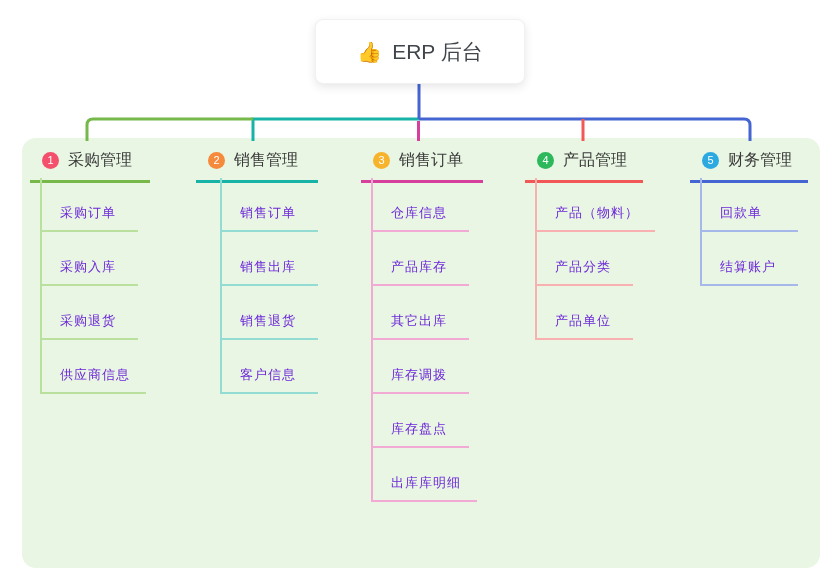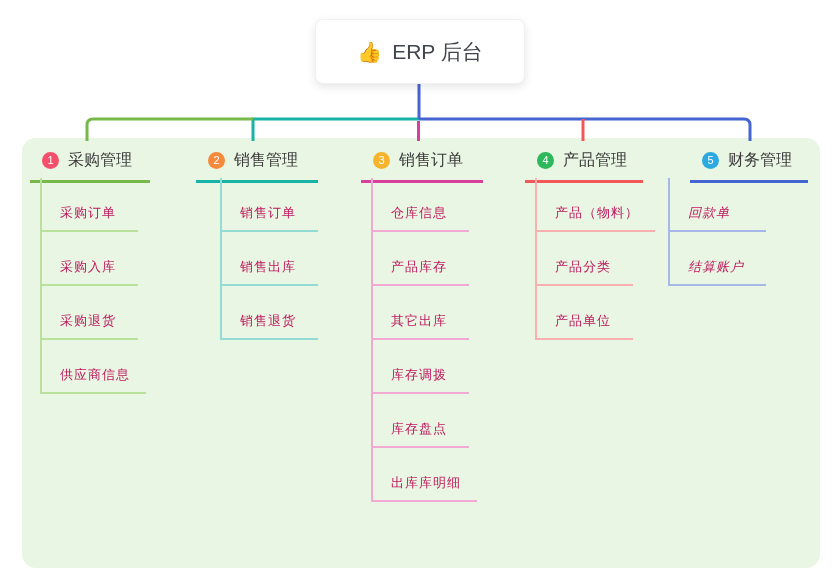--- a/index.html
+++ b/index.html
@@ -30,37 +30,37 @@
     color:#fff;font-size:11px;line-height:17px;text-align:center;flex:0 0 17px;
   }
   .children{
     position:absolute;top:178px;margin:0;padding:0;list-style:none;
     border-left:2px solid var(--light);
   }
   .children li{
     height:54px;display:flex;align-items:flex-end;box-sizing:border-box;
     width:fit-content;min-width:96px;white-space:nowrap;
     padding:0 16px 8px 18px;border-bottom:2px solid var(--light);
-    font-size:13px;letter-spacing:1px;color:#be185d;
+    font-size:13px;letter-spacing:1px;color:#6d28d9;
   }
   .b1{--line:#76b84a;--light:#b9e09c;--badge:#f4506c;}
   .b2{--line:#17b3a6;--light:#92dcd4;--badge:#f68a3c;}
   .b3{--line:#d63f9c;--light:#f2a9d4;--badge:#f7b32c;}
   .b4{--line:#f25858;--light:#f8b0b0;--badge:#2eb85c;}
   .b5{--line:#4465d2;--light:#a6b8ea;--badge:#2ca9e1;}
   .bh1{left:30px;width:108px;}
   .bh2{left:196px;width:110px;}
   .bh3{left:361px;width:110px;}
   .bh4{left:525px;width:106px;}
   .bh5{left:690px;width:106px;}
   .ch1{left:40px;}
   .ch2{left:220px;}
   .ch3{left:371px;}
   .ch4{left:535px;}
-  .ch5{left:668px;font-style:italic;}
+  .ch5{left:700px;}
 </style>
 </head>
 <body>
 
 <div class="canvas">
 
   <div class="panel"></div>
 
   <svg class="connectors" viewBox="0 0 839 588" fill="none" stroke-width="3">
     <path d="M 253 141 V 119 H 419" stroke="#17b3a6"></path>
@@ -88,20 +88,21 @@
   </ul>
 
   <div class="branch-head b2 bh2">
     <span class="badge">2</span>
     <span>销售管理</span>
   </div>
   <ul class="children b2 ch2">
     <li>销售订单</li>
     <li>销售出库</li>
     <li>销售退货</li>
+    <li>客户信息</li>
   </ul>
 
   <div class="branch-head b3 bh3">
     <span class="badge">3</span>
     <span>销售订单</span>
   </div>
   <ul class="children b3 ch3">
     <li>仓库信息</li>
     <li>产品库存</li>
     <li>其它出库</li>

